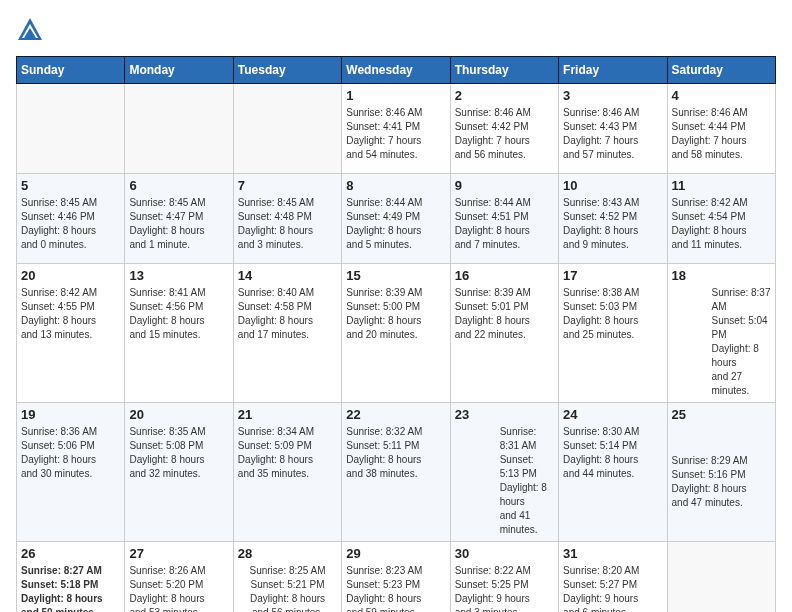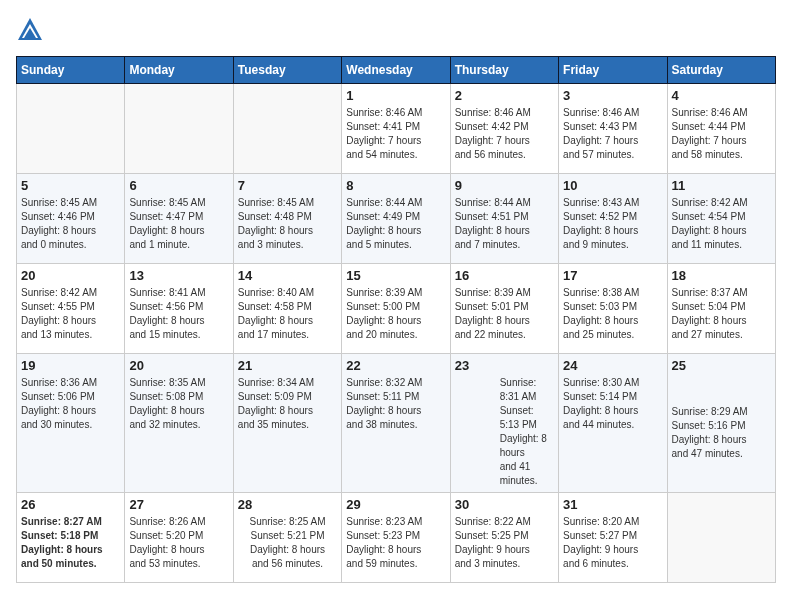--- a/index.html
+++ b/index.html
@@ -233,21 +233,21 @@
         </td>
         <td>
           <div class="day-number">17</div>
           <div class="day-info" style="white-space: pre-line;">Sunrise: 8:38 AM
 Sunset: 5:03 PM
 Daylight: 8 hours
 and 25 minutes.</div>
         </td>
         <td>
           <div class="day-number">18</div>
-          <div class="day-info" style="white-space: pre-line;">Sunrise: 8:37 AM
+          <div class="day-info" style="white-space: pre-line; margin-left: 40px;">Sunrise: 8:37 AM
 Sunset: 5:04 PM
 Daylight: 8 hours
 and 27 minutes.</div>
         </td>
       </tr>
       <tr>
         <td>
           <div class="day-number">19</div>
           <div class="day-info" style="white-space: pre-line;">Sunrise: 8:36 AM
 Sunset: 5:06 PM

